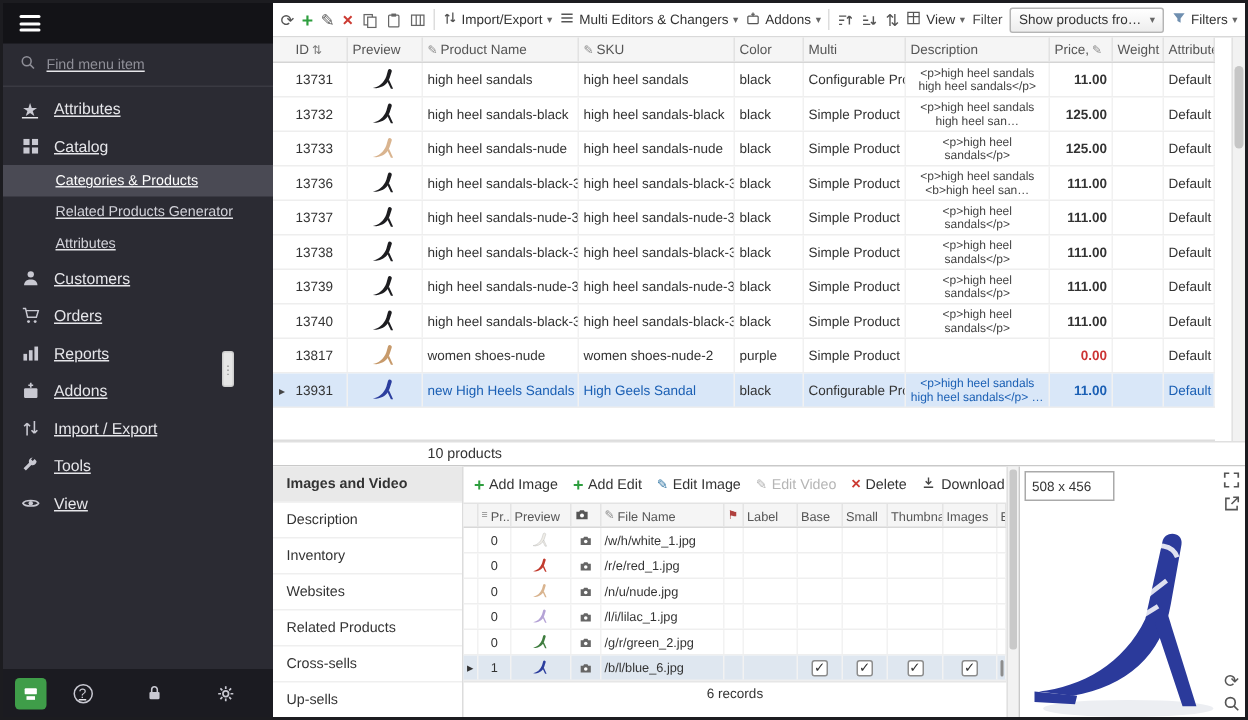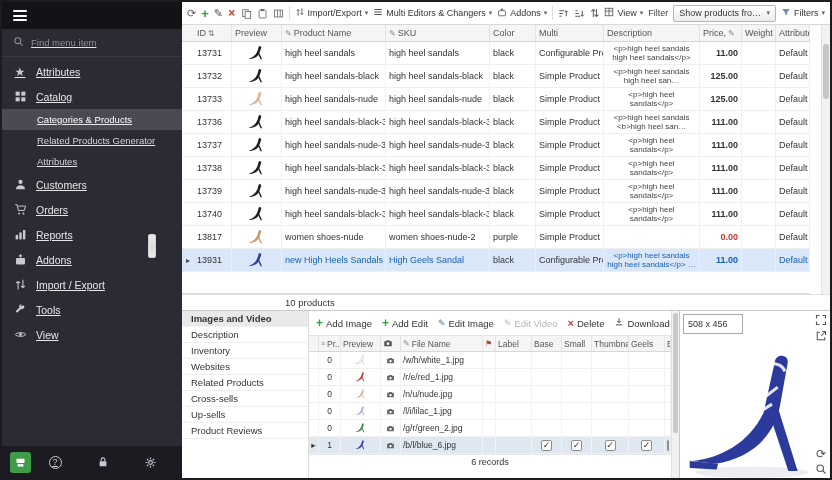--- a/index.html
+++ b/index.html
@@ -53,21 +53,21 @@
   .pc.price{justify-content:flex-end;font-weight:bold;}
   .pc.red{color:#cc3333;}
   .prow.selected .blue{color:#1a5fb4;}
   .vscroll{position:absolute;top:0;right:0;width:9px;height:269px;background:#f2f2f2;border-left:1px solid #e2e2e2;}
   .vthumb{position:absolute;top:19px;left:1px;width:6px;height:55px;background:#c6c6c6;border-radius:3px;cursor:grab;}
   .status{height:16px;border-top:1px solid #e0e0e0;display:flex;align-items:center;padding-left:103px;font-size:9.5px;color:#333;flex:none;background:#fff;}
 
   
   .bottom{flex:1;display:flex;border-top:1px solid #c9c9c9;min-height:0;}
   .tabs{width:127px;border-right:1px solid #dcdcdc;font-size:9.5px;flex:none;background:#fff;}
-  .tab{height:16px;display:flex;align-items:center;padding:0 9px;border-bottom:1px solid #efefef;color:#333;cursor:pointer;white-space:nowrap;overflow:hidden;}
+  .tab{height:24px;display:flex;align-items:center;padding:0 9px;border-bottom:1px solid #efefef;color:#333;cursor:pointer;white-space:nowrap;overflow:hidden;}
   .tab.active{background:#e9e9e9;font-weight:bold;}
 
   .media{flex:1;display:flex;flex-direction:column;min-width:0;--mcols:10px 22px 40px 20px 82px 13px 36px 30px 30px 37px 36px 1fr;}
   .media-toolbar{height:25px;display:flex;align-items:center;gap:10px;padding:0 7px;font-size:9.5px;border-bottom:1px solid #e3e3e3;white-space:nowrap;overflow:hidden;flex:none;}
   .mtb{display:inline-flex;align-items:center;gap:3px;cursor:pointer;color:#333;}
   .mtb .plus{color:#2e9e3e;font-weight:bold;font-size:12px;}
   .mtb .pencil2{color:#3a7ca8;font-size:9px;}
   .mtb.disabled,.mtb.disabled .pencil2{color:#b5b5b5;}
   .mtb .xred{color:#cc3b33;font-weight:bold;font-size:11px;}
   .mgrid-head{display:grid;grid-template-columns:var(--mcols);height:16px;background:#f5f5f5;border-bottom:1px solid #d8d8d8;font-size:8.5px;color:#555;flex:none;}
@@ -612,21 +612,21 @@
           <div class="mh">
               <span>Base</span>
             </div>
           <div class="mh">
               <span>Small</span>
             </div>
           <div class="mh">
               <span>Thumbna...</span>
             </div>
           <div class="mh">
-              <span>Geels</span>
+              <span>Images</span>
             </div>
           <div class="mh">
               <span>Exclude</span>
             </div>
         </div>
         <div class="mgrid-body">
             <div class="mrow">
               <div class="mc cen"></div>
               <div class="mc cen">0</div>
               <div class="mc cen">

